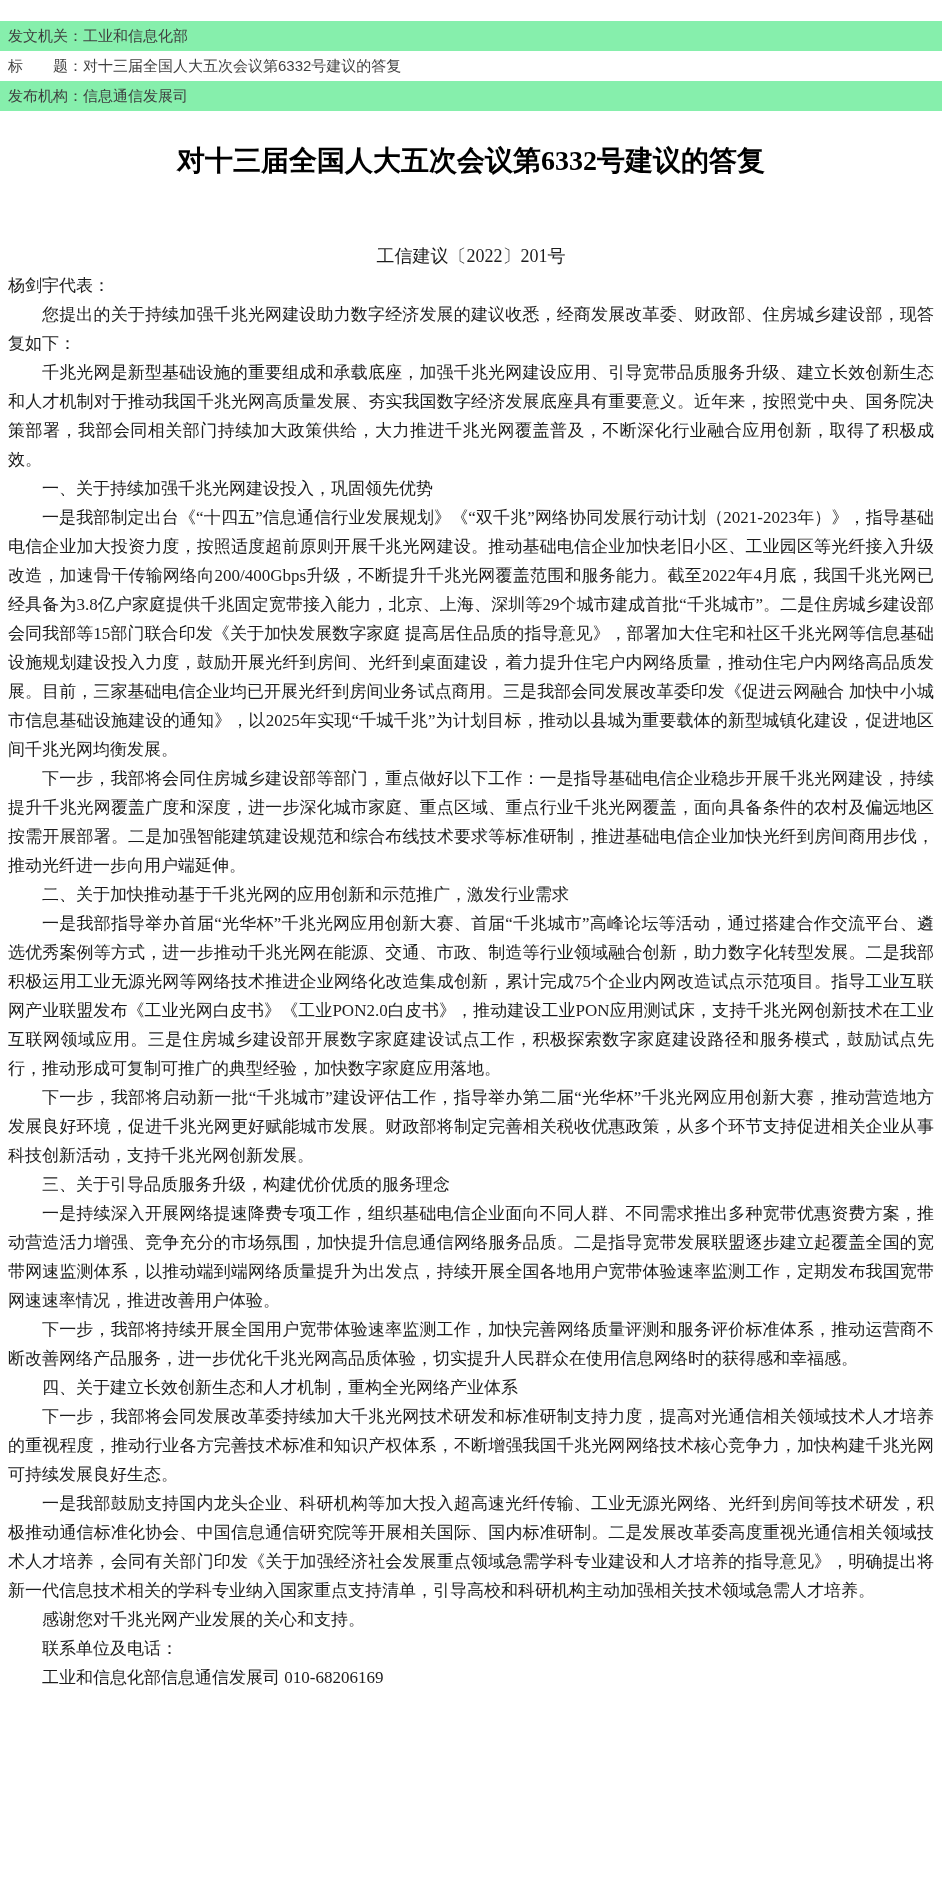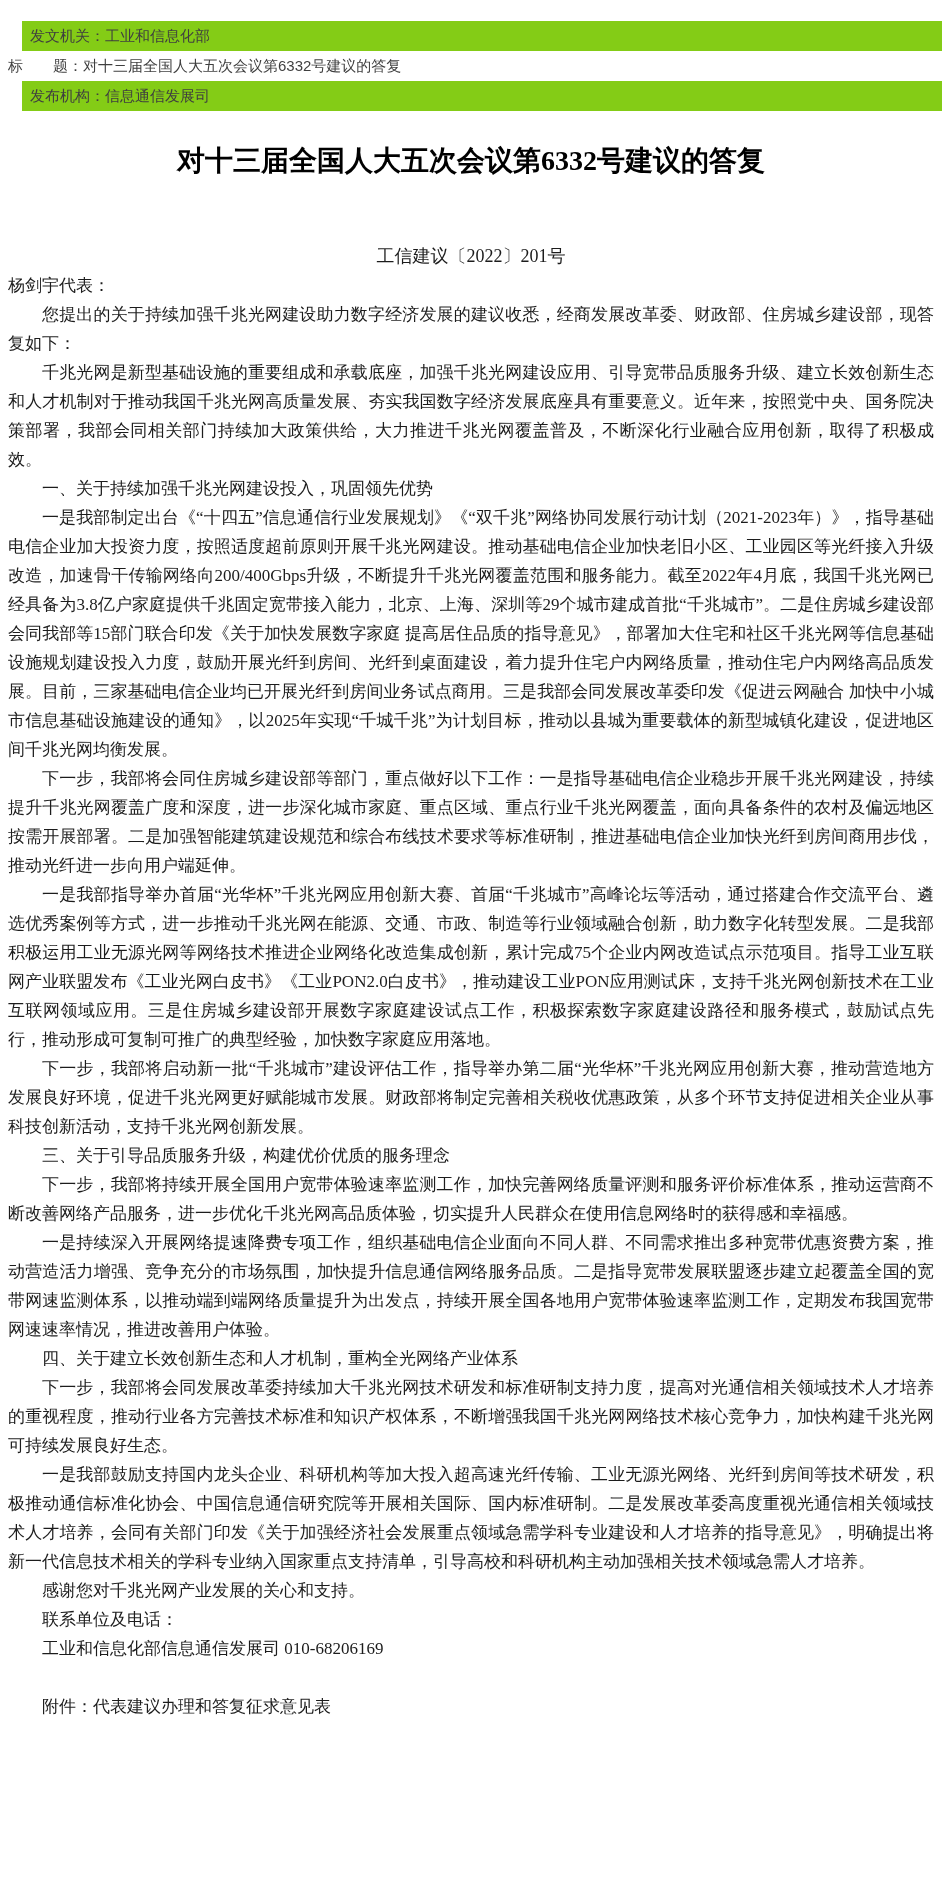--- a/index.html
+++ b/index.html
@@ -22,21 +22,21 @@
     color: #3f3f3f;
   }
   .meta-row {
     height: 30px;
     line-height: 30px;
     padding-left: 8px;
     padding-right: 8px;
     white-space: nowrap;
     overflow: hidden;
   }
-  .meta-row.alt { background: #84cc16; margin-left: 22px; }
+  .meta-row.alt { background: #86efac; }
   .meta-label { color: #3f3f3f; }
   .meta-value { color: #3f3f3f; }
   .meta-pair-first { display: inline-block; width: 210px; }
   
   .doc-title {
     margin: 33px 8px 0 8px;
     text-align: center;
     font-size: 28px;
     line-height: 34px;
     font-weight: bold;
@@ -81,27 +81,27 @@
 
   <div class="doc-number">工信建议〔2022〕201号</div>
 
   <div class="doc-body">
     <p class="no-indent">杨剑宇代表：</p>
     <p>您提出的关于持续加强千兆光网建设助力数字经济发展的建议收悉，经商发展改革委、财政部、住房城乡建设部，现答复如下：</p>
     <p>千兆光网是新型基础设施的重要组成和承载底座，加强千兆光网建设应用、引导宽带品质服务升级、建立长效创新生态和人才机制对于推动我国千兆光网高质量发展、夯实我国数字经济发展底座具有重要意义。近年来，按照党中央、国务院决策部署，我部会同相关部门持续加大政策供给，大力推进千兆光网覆盖普及，不断深化行业融合应用创新，取得了积极成效。</p>
     <p>一、关于持续加强千兆光网建设投入，巩固领先优势</p>
     <p>一是我部制定出台《“十四五”信息通信行业发展规划》《“双千兆”网络协同发展行动计划（2021-2023年）》，指导基础电信企业加大投资力度，按照适度超前原则开展千兆光网建设。推动基础电信企业加快老旧小区、工业园区等光纤接入升级改造，加速骨干传输网络向200/400Gbps升级，不断提升千兆光网覆盖范围和服务能力。截至2022年4月底，我国千兆光网已经具备为3.8亿户家庭提供千兆固定宽带接入能力，北京、上海、深圳等29个城市建成首批“千兆城市”。二是住房城乡建设部会同我部等15部门联合印发《关于加快发展数字家庭 提高居住品质的指导意见》，部署加大住宅和社区千兆光网等信息基础设施规划建设投入力度，鼓励开展光纤到房间、光纤到桌面建设，着力提升住宅户内网络质量，推动住宅户内网络高品质发展。目前，三家基础电信企业均已开展光纤到房间业务试点商用。三是我部会同发展改革委印发《促进云网融合 加快中小城市信息基础设施建设的通知》，以2025年实现“千城千兆”为计划目标，推动以县城为重要载体的新型城镇化建设，促进地区间千兆光网均衡发展。</p>
     <p>下一步，我部将会同住房城乡建设部等部门，重点做好以下工作：一是指导基础电信企业稳步开展千兆光网建设，持续提升千兆光网覆盖广度和深度，进一步深化城市家庭、重点区域、重点行业千兆光网覆盖，面向具备条件的农村及偏远地区按需开展部署。二是加强智能建筑建设规范和综合布线技术要求等标准研制，推进基础电信企业加快光纤到房间商用步伐，推动光纤进一步向用户端延伸。</p>
+    <p>二、关于加快推动基于千兆光网的应用创新和示范推广，激发行业需求</p>
     <p>一是我部指导举办首届“光华杯”千兆光网应用创新大赛、首届“千兆城市”高峰论坛等活动，通过搭建合作交流平台、遴选优秀案例等方式，进一步推动千兆光网在能源、交通、市政、制造等行业领域融合创新，助力数字化转型发展。二是我部积极运用工业无源光网等网络技术推进企业网络化改造集成创新，累计完成75个企业内网改造试点示范项目。指导工业互联网产业联盟发布《工业光网白皮书》《工业PON2.0白皮书》，推动建设工业PON应用测试床，支持千兆光网创新技术在工业互联网领域应用。三是住房城乡建设部开展数字家庭建设试点工作，积极探索数字家庭建设路径和服务模式，鼓励试点先行，推动形成可复制可推广的典型经验，加快数字家庭应用落地。</p>
     <p>下一步，我部将启动新一批“千兆城市”建设评估工作，指导举办第二届“光华杯”千兆光网应用创新大赛，推动营造地方发展良好环境，促进千兆光网更好赋能城市发展。财政部将制定完善相关税收优惠政策，从多个环节支持促进相关企业从事科技创新活动，支持千兆光网创新发展。</p>
     <p>三、关于引导品质服务升级，构建优价优质的服务理念</p>
+    <p>一是持续深入开展网络提速降费专项工作，组织基础电信企业面向不同人群、不同需求推出多种宽带优惠资费方案，推动营造活力增强、竞争充分的市场氛围，加快提升信息通信网络服务品质。二是指导宽带发展联盟逐步建立起覆盖全国的宽带网速监测体系，以推动端到端网络质量提升为出发点，持续开展全国各地用户宽带体验速率监测工作，定期发布我国宽带网速速率情况，推进改善用户体验。</p>
     <p>下一步，我部将持续开展全国用户宽带体验速率监测工作，加快完善网络质量评测和服务评价标准体系，推动运营商不断改善网络产品服务，进一步优化千兆光网高品质体验，切实提升人民群众在使用信息网络时的获得感和幸福感。</p>
-    <p>一是持续深入开展网络提速降费专项工作，组织基础电信企业面向不同人群、不同需求推出多种宽带优惠资费方案，推动营造活力增强、竞争充分的市场氛围，加快提升信息通信网络服务品质。二是指导宽带发展联盟逐步建立起覆盖全国的宽带网速监测体系，以推动端到端网络质量提升为出发点，持续开展全国各地用户宽带体验速率监测工作，定期发布我国宽带网速速率情况，推进改善用户体验。</p>
     <p>四、关于建立长效创新生态和人才机制，重构全光网络产业体系</p>
     <p>下一步，我部将会同发展改革委持续加大千兆光网技术研发和标准研制支持力度，提高对光通信相关领域技术人才培养的重视程度，推动行业各方完善技术标准和知识产权体系，不断增强我国千兆光网网络技术核心竞争力，加快构建千兆光网可持续发展良好生态。</p>
     <p>一是我部鼓励支持国内龙头企业、科研机构等加大投入超高速光纤传输、工业无源光网络、光纤到房间等技术研发，积极推动通信标准化协会、中国信息通信研究院等开展相关国际、国内标准研制。二是发展改革委高度重视光通信相关领域技术人才培养，会同有关部门印发《关于加强经济社会发展重点领域急需学科专业建设和人才培养的指导意见》，明确提出将新一代信息技术相关的学科专业纳入国家重点支持清单，引导高校和科研机构主动加强相关技术领域急需人才培养。</p>
     <p>感谢您对千兆光网产业发展的关心和支持。</p>
     <p>联系单位及电话：</p>
     <p>工业和信息化部信息通信发展司  010-68206169</p>
-    <p class="attachment">附件：代表建议办理和答复征求意见表</p>
   </div>
 
 </div>
 
 </body></html>

